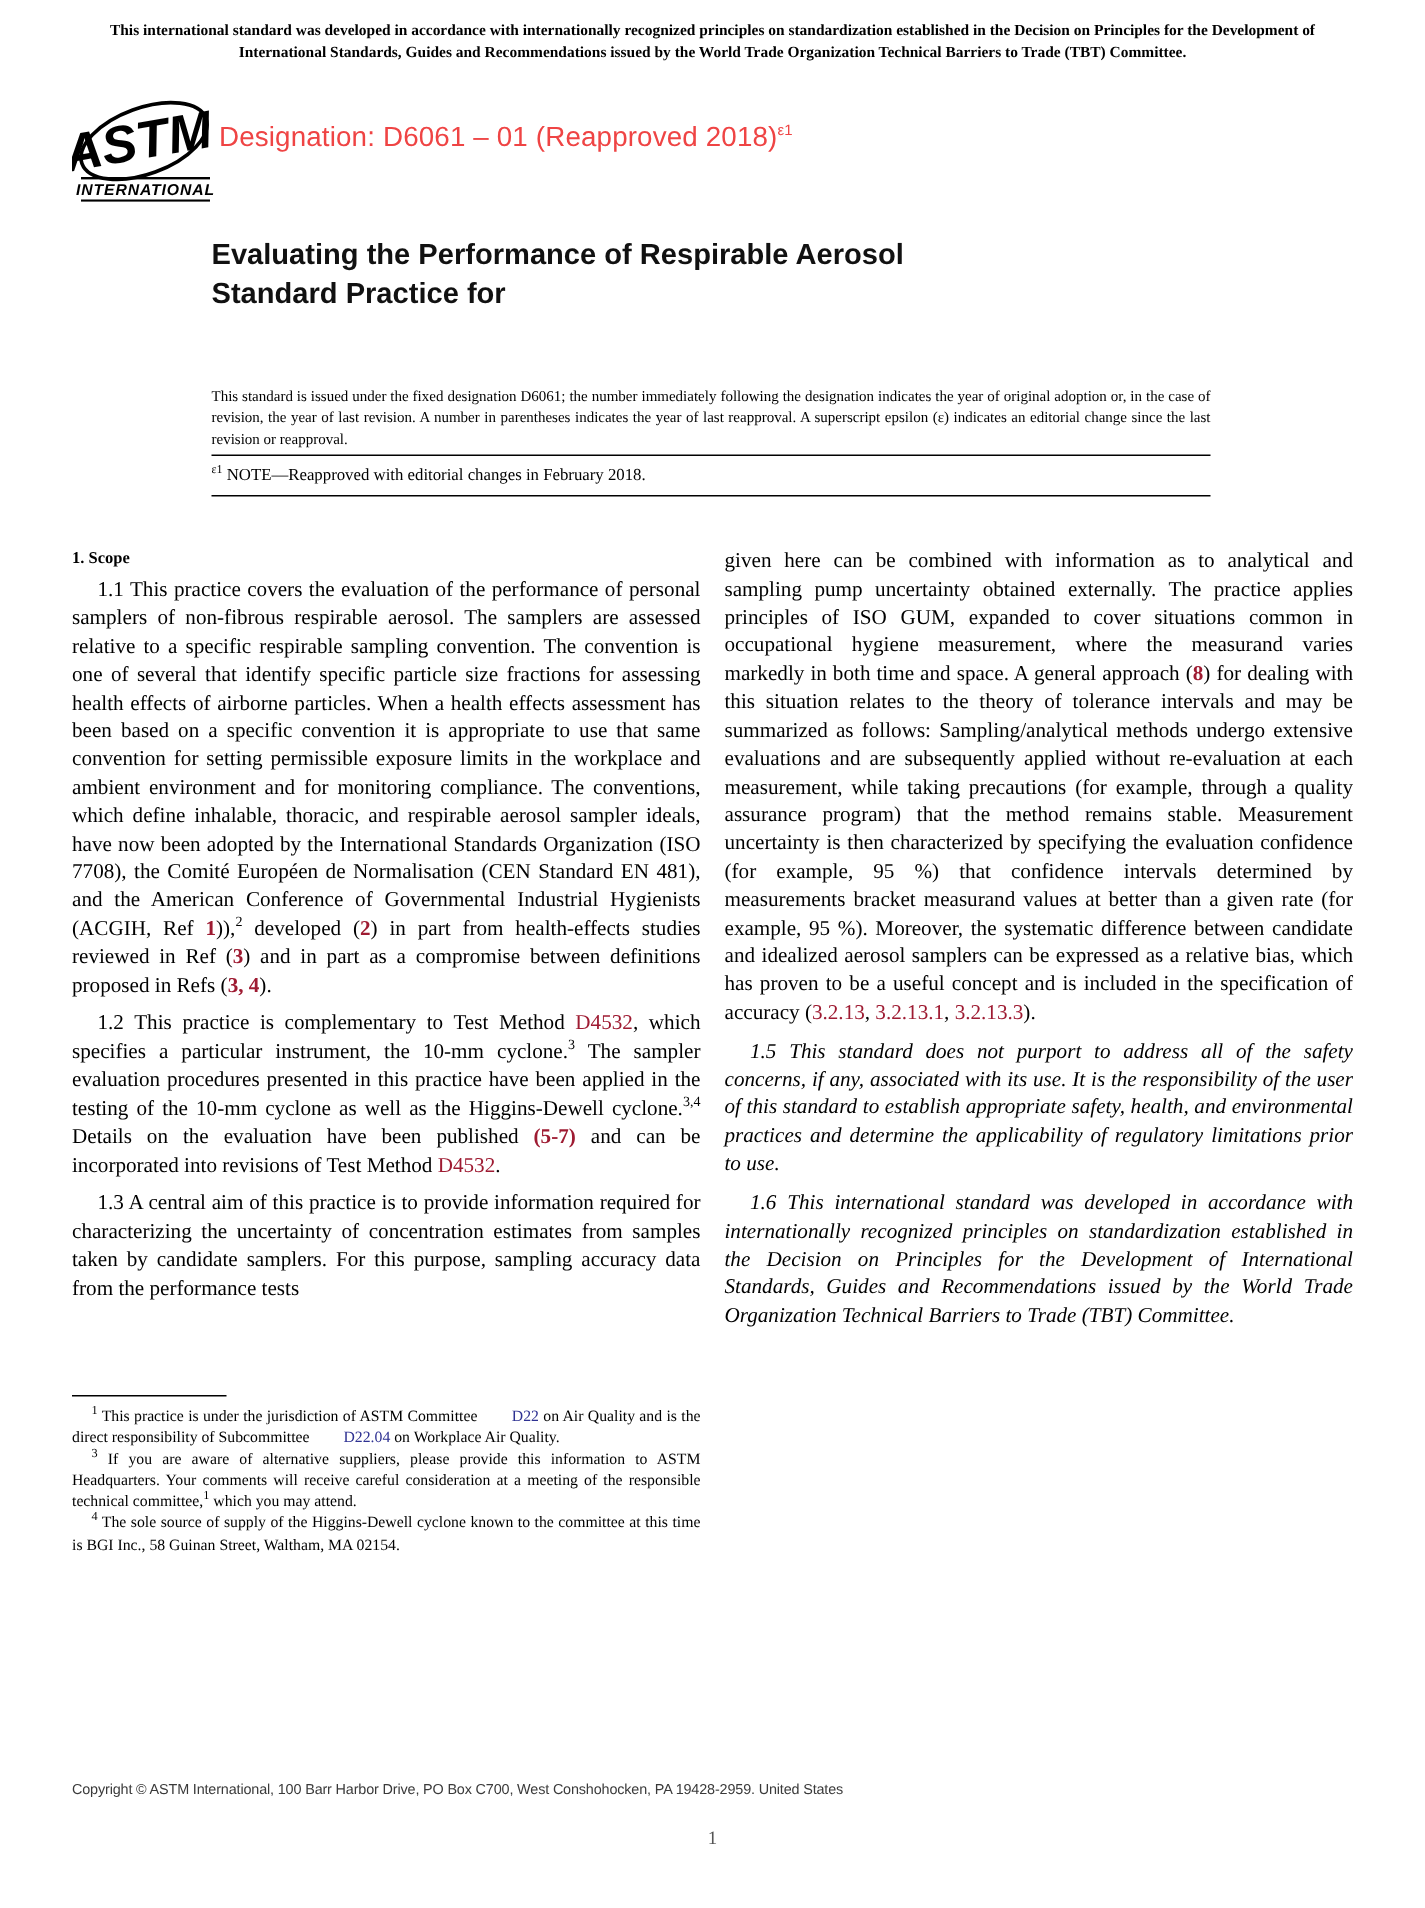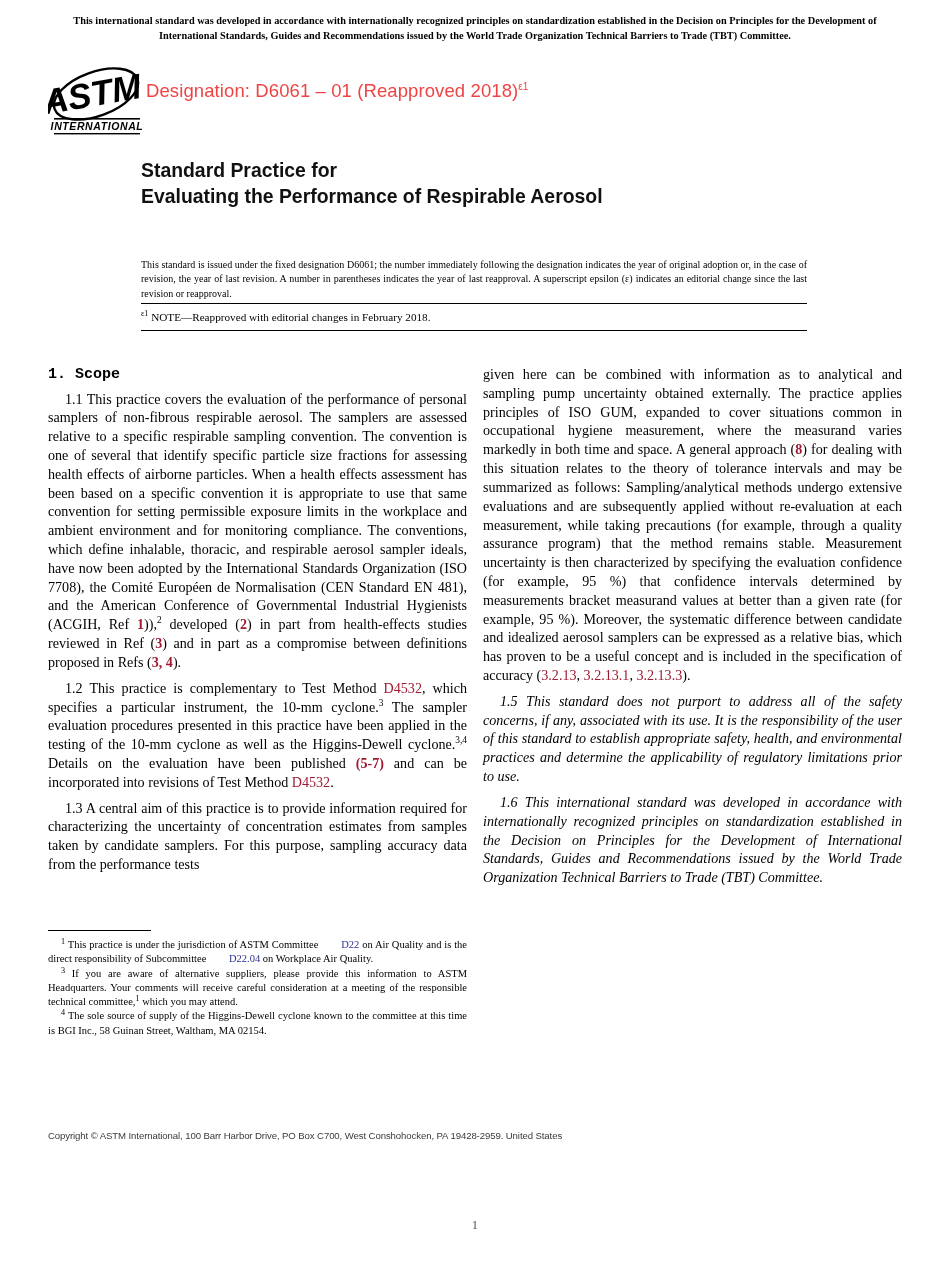--- a/index.html
+++ b/index.html
@@ -123,23 +123,23 @@
     width: 419px;
     font-size: 14.1px;
     line-height: 1.335;
     text-align: justify;
     color: #000;
   }
   .col-left  { left: 48px; }
   .col-right { left: 483px; }
 
   h2.section-head {
-    font-family: Liberation Mono, monospace;
-    font-weight: bold;
-    font-size: 15px;
+    font-family: Liberation Serif, serif;
+    font-weight: bold;
+    font-size: 11px;
     margin: 0 0 5px 0;
     line-height: 1.3;
     text-align: left;
   }
   p.para {
     margin: 0 0 7px 0;
     text-indent: 17px;
     text-align: justify;
     hyphens: none;
   }
@@ -169,21 +169,21 @@
   .footnotes p {
     margin: 0;
     text-indent: 13px;
   }
   .footnotes sup { font-size: 8.2px; vertical-align: super; line-height: 0; }
 
   
   .copyright {
     position: absolute;
     left: 48px;
-    top: 1130px;
+    top: 1188px;
     width: 860px;
     font-family: "Liberation Sans", sans-serif;
     font-size: 9.6px;
     color: #3a3a3a;
     letter-spacing: -0.1px;
   }
   .page-num {
     position: absolute;
     top: 1218px;
     left: 0;
@@ -212,22 +212,22 @@
         <rect x="6" y="67" width="86" height="1.4" fill="#000"></rect>
       </svg>
     </div>
     <div class="designation">
       <span>Designation:</span>
       <span>D6061 – 01 (Reapproved 2018)</span><sup>ε1</sup>
     </div>
   </div>
 
   <div class="doc-title">
+    <div>Evaluating the Performance of Respirable Aerosol</div>
     <div>Standard Practice for</div>
-    <div>Evaluating the Performance of Respirable Aerosol</div>
   </div>
 
   <div class="issue-note">This standard is issued under the fixed designation D6061; the number immediately following the designation indicates the year of original adoption or, in the case of revision, the year of last revision. A number in parentheses indicates the year of last reapproval. A superscript epsilon (ε) indicates an editorial change since the last revision or reapproval.</div>
   <div class="rule-block rule-a"></div>
   <div class="epsilon-note"><sup>ε1</sup><span> NOTE—Reapproved with editorial changes in February 2018.</span></div>
   <div class="rule-block rule-b"></div>
 
   <div class="col col-left">
     <h2 class="section-head">1. Scope</h2>
 

